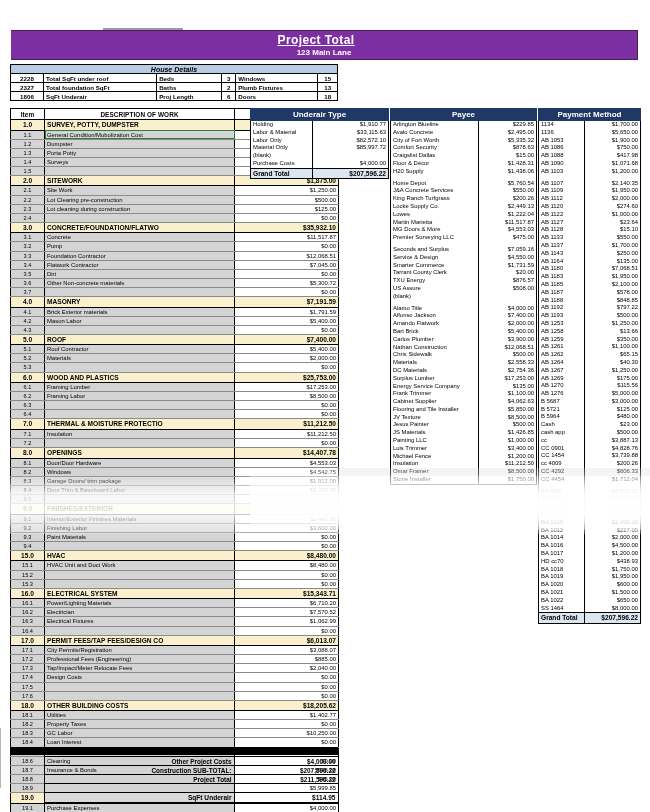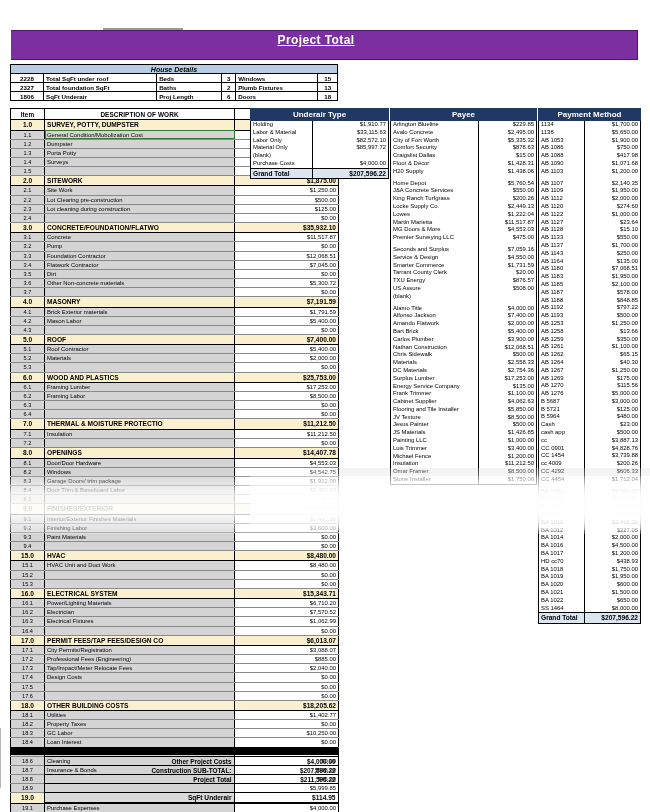--- a/index.html
+++ b/index.html
@@ -179,20 +179,21 @@
 </style>
 </head>
 <body>
 
 <div id="root">
 
   <div class="topgray"></div>
 
   <div class="banner">
     <div class="t1">Project Total</div>
+    <div class="t2">123 Main Lane</div>
   </div>
   <div class="leftnotch"></div>
 
   <div class="hd">
     <table>
       <tbody>
           <tr class="hdr">
             <td colspan="6">House Details</td>
           </tr>
       </tbody>

